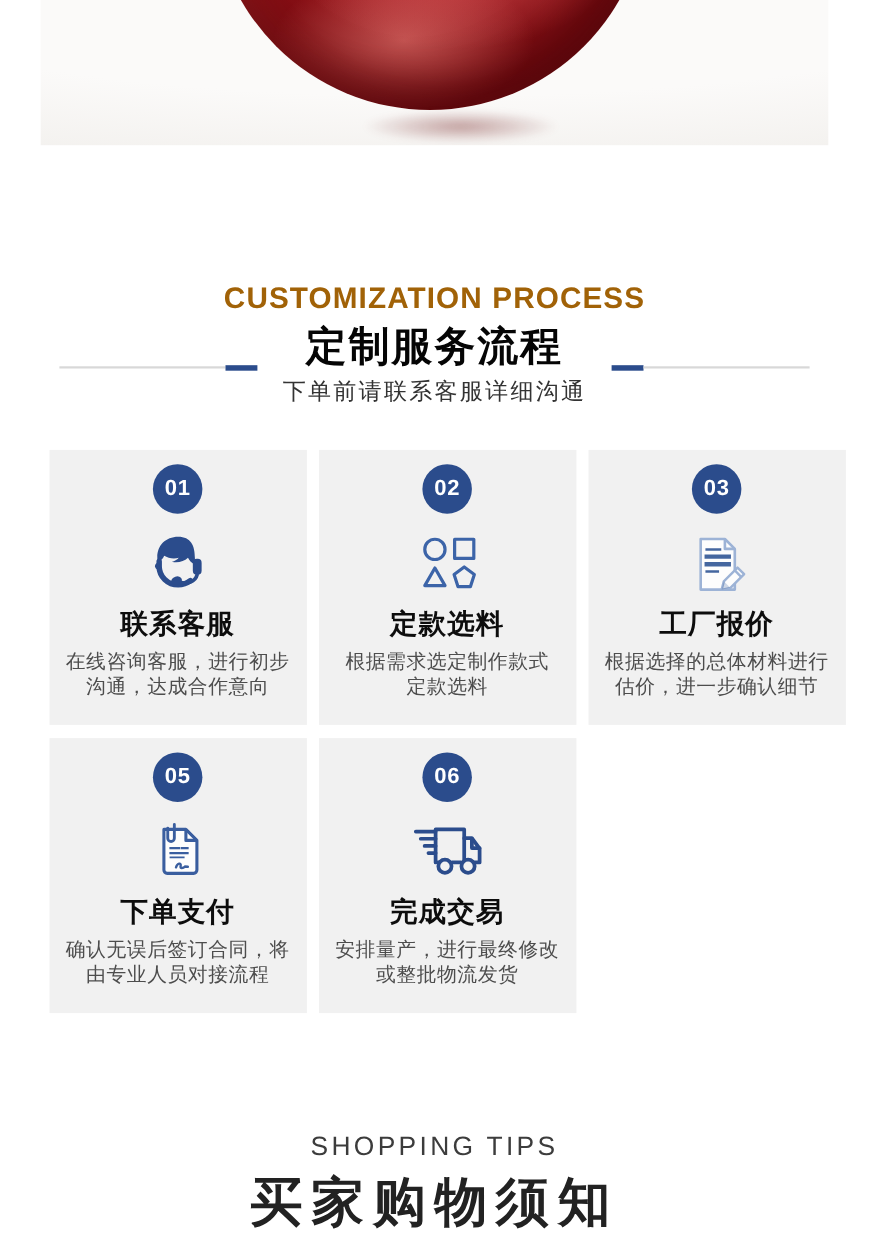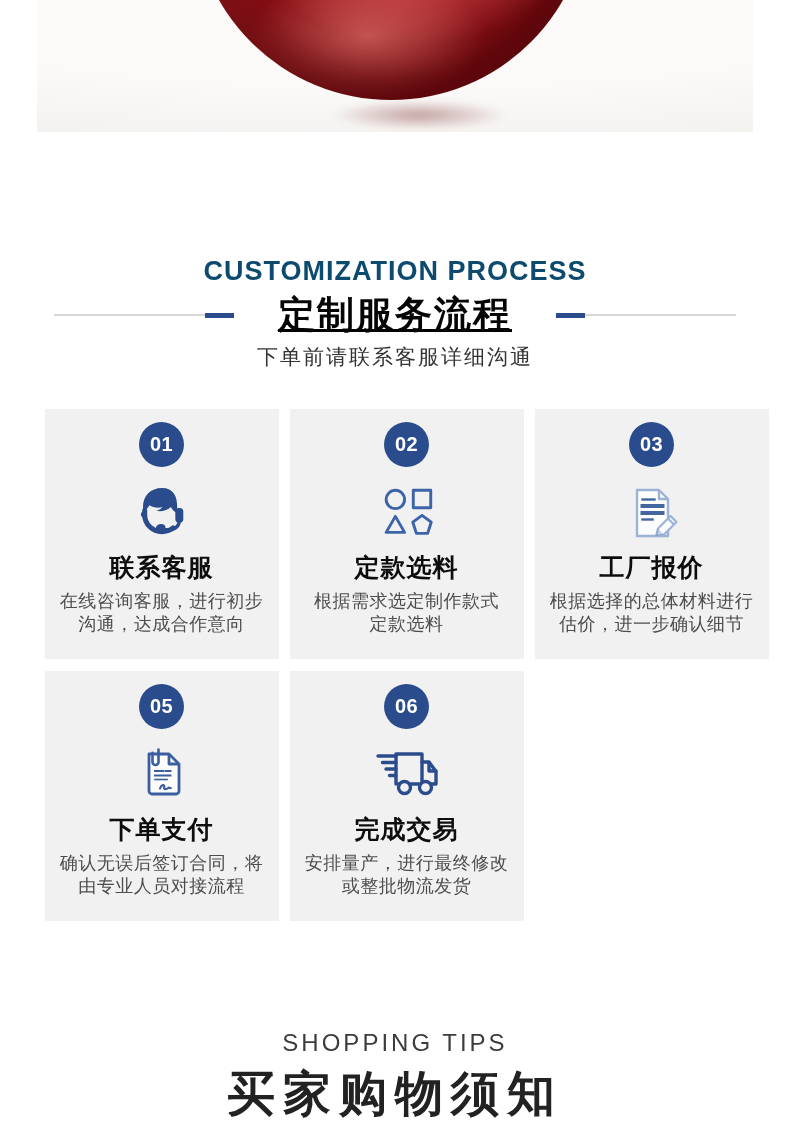--- a/index.html
+++ b/index.html
@@ -22,24 +22,24 @@
     box-shadow:inset -14px -18px 40px rgba(60,0,5,.55), inset 10px 6px 30px rgba(255,80,80,.25);
   }
   .ball-shadow{
     position:absolute;left:292px;top:100px;width:180px;height:30px;border-radius:50%;
     background:radial-gradient(ellipse at center, rgba(110,25,25,.38) 0%, rgba(110,25,25,0) 70%);
     filter:blur(3px);
   }
   
   .proc-eyebrow{
     margin-top:126px;text-align:center;
-    font-size:27px;font-weight:700;letter-spacing:1px;color:#0c4a6e;line-height:1;
+    font-size:27px;font-weight:700;letter-spacing:1px;color:#a16207;line-height:1;
   }
   .title-row{
-    margin-top:9px;display:flex;align-items:center;justify-content:center;column-gap:44px;text-decoration:underline;
+    margin-top:9px;display:flex;align-items:flex-end;justify-content:center;column-gap:44px;
   }
   .decor{display:flex;align-items:center;}
   .decor .thin{width:151px;height:2px;background:#d8d8d8;}
   .decor .dash{width:29px;height:5px;background:#2b4c8c;}
   .proc-title{
     margin:0;font-size:37px;font-weight:700;color:#050505;letter-spacing:2px;line-height:1.15;
   }
   .proc-subtitle{
     margin-top:8px;text-align:center;font-size:21px;color:#333333;letter-spacing:2px;line-height:1.1;
   }

